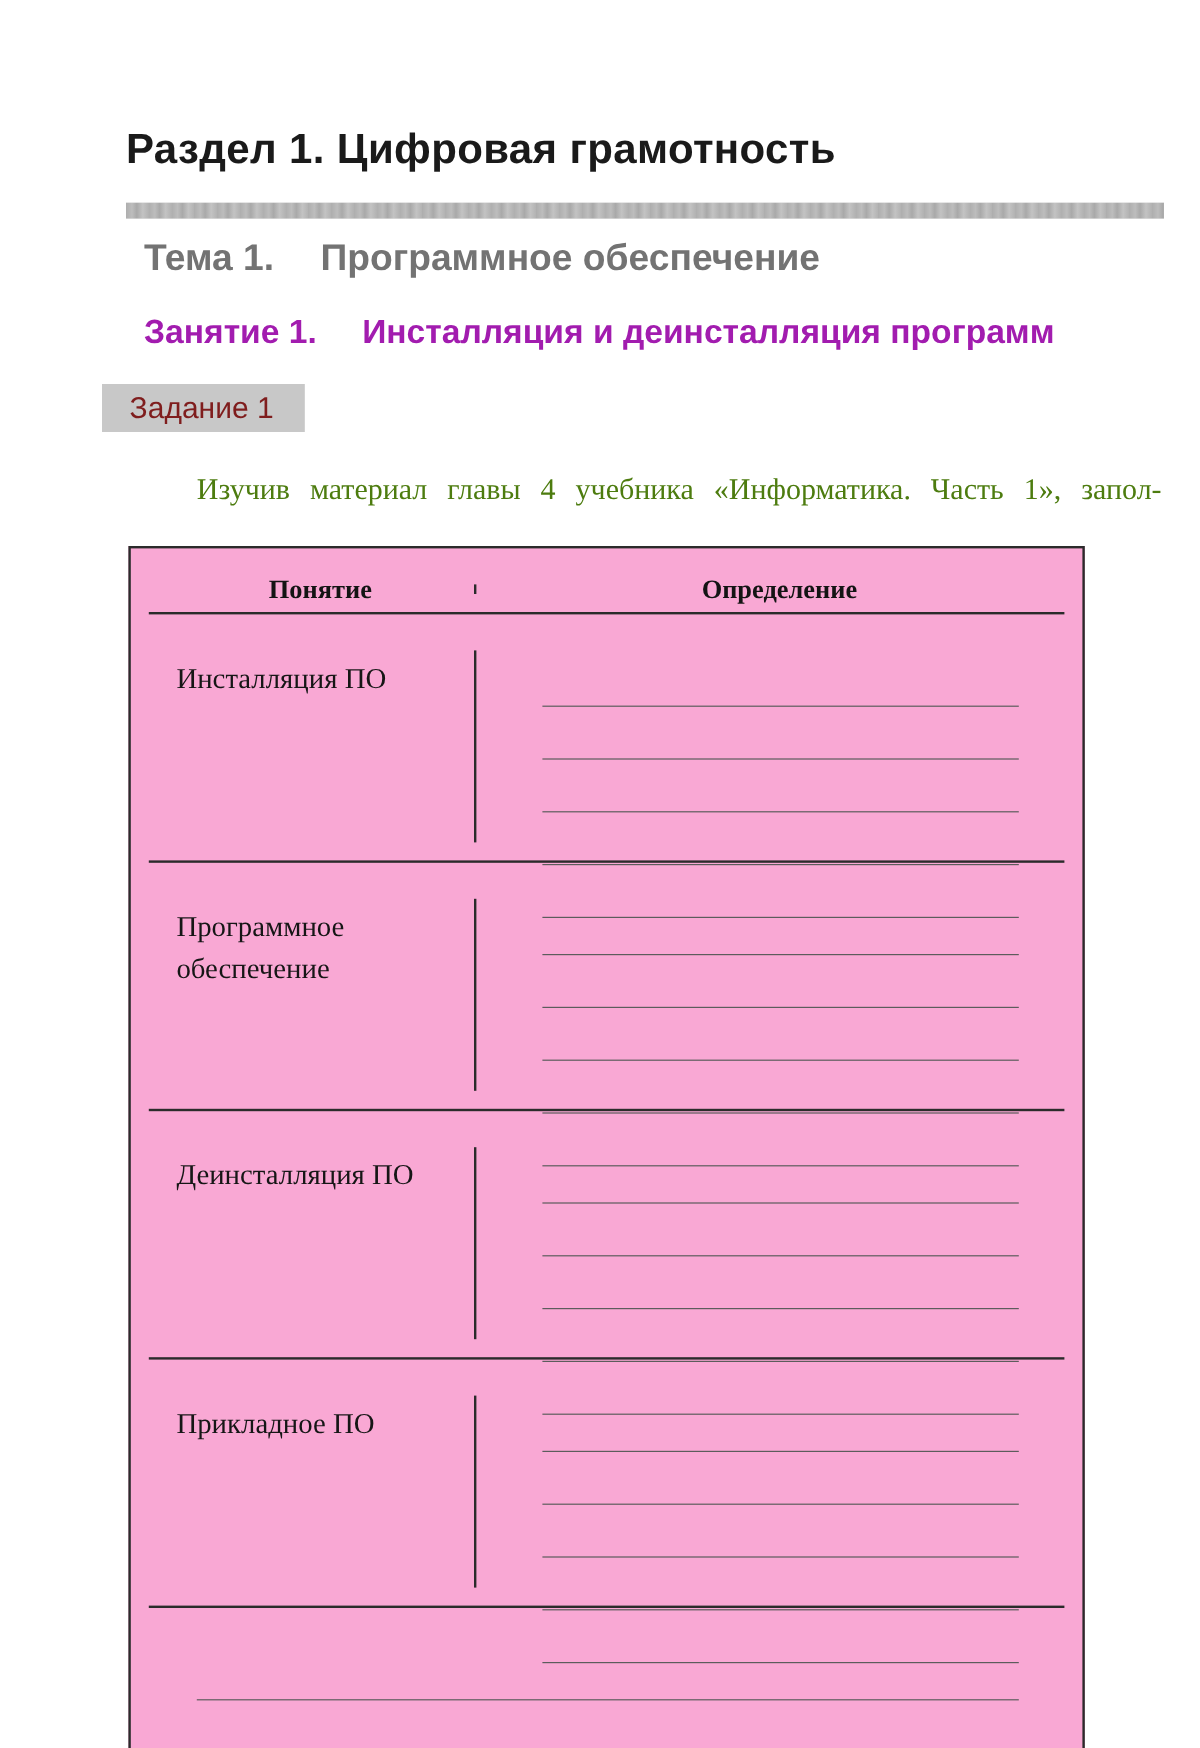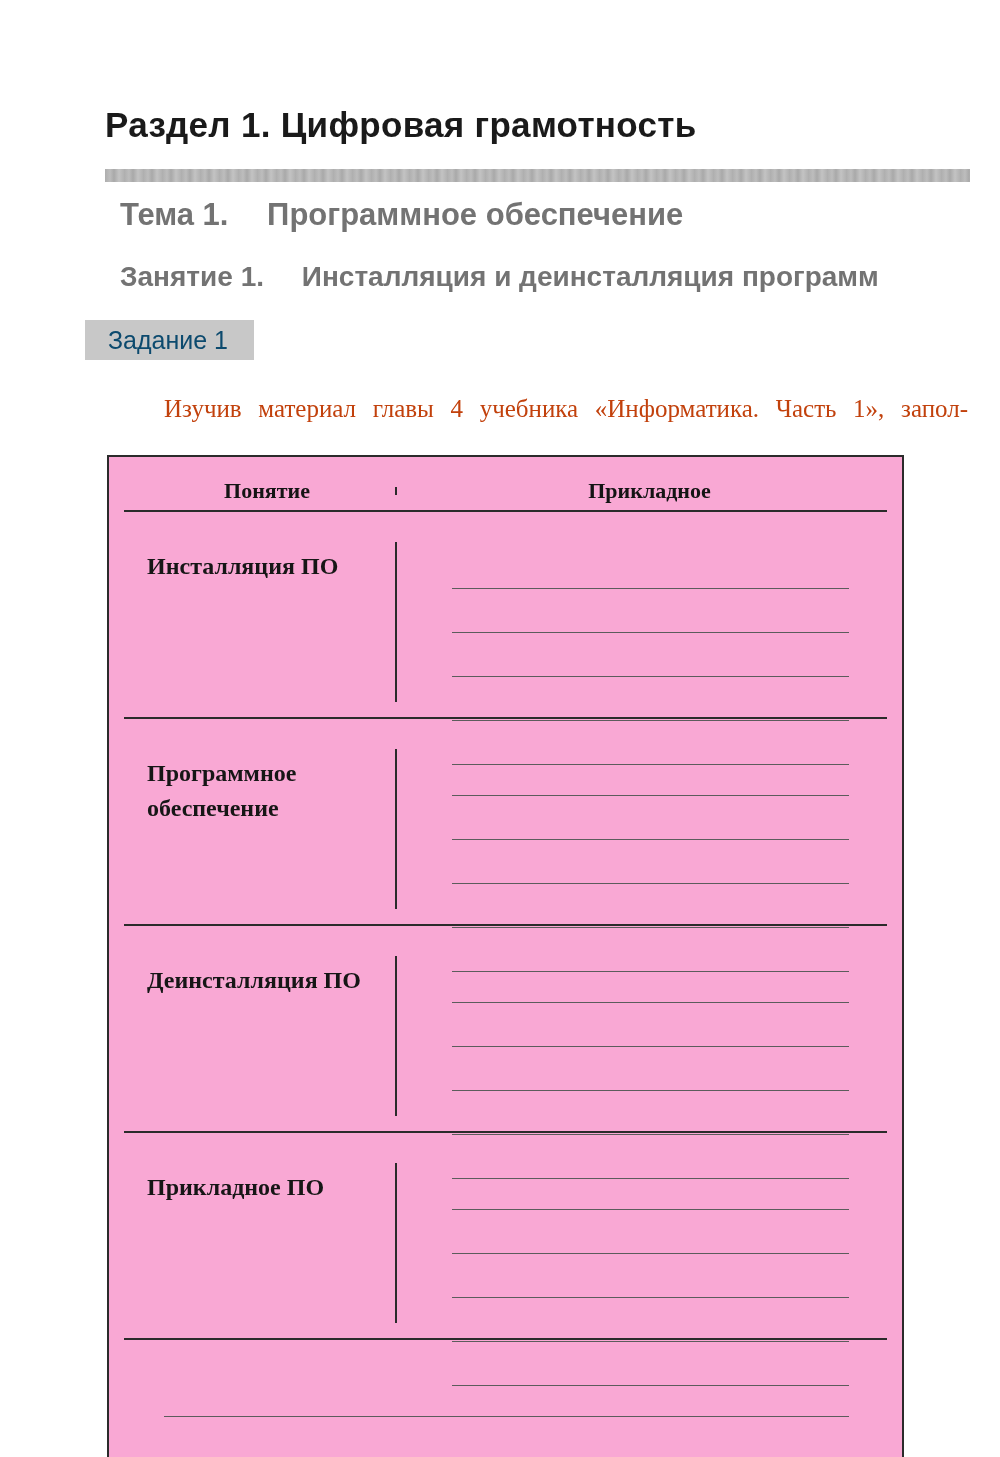--- a/index.html
+++ b/index.html
@@ -41,45 +41,45 @@
     font-family: "Liberation Sans", sans-serif;
     font-size: 31px;
     color: #737373;
   }
   .theme-heading .hd-label { font-weight: bold; }
   .lesson-heading {
     position: absolute;
     left: 60px; top: 216px;
     font-family: "Liberation Sans", sans-serif;
     font-size: 28px;
-    color: #737373;
+    color: #a21caf;
   }
   .lesson-heading .hd-label { font-weight: bold; }
 
   
   .task-badge {
     position: absolute;
     left: 40px; top: 275px;
     height: 40px;
     padding: 0 26px 0 23px;
     background: #c8c8c8;
     font-family: "Liberation Sans", sans-serif;
     font-size: 25px;
     line-height: 40px;
-    color: #0c4a6e;
+    color: #7f1d1d;
   }
 
   
   .instruction {
     position: absolute;
     left: 62px; top: 330px;
     width: 876px;
     font-size: 25px;
     line-height: 37px;
-    color: #c2410c;
+    color: #4d7c0f;
   }
   .instruction .iline1 {
     padding-left: 0;
     text-indent: 42px;
     text-align: justify;
     text-align-last: justify;
     white-space: nowrap;
   }
   .instruction .iline2 { text-indent: 0; }
 
@@ -116,21 +116,20 @@
     border-bottom: 2px solid #2b2b2b;
   }
   .trow:last-child { height: 190px; border-bottom: none; }
   .td.concept-cell {
     width: 258px;
     border-right: 2px solid #2b2b2b;
     padding: 7px 4px 0 8px;
     font-size: 24px;
     line-height: 35px;
     color: #161616;
-    font-weight: bold;
   }
   .td.def-cell {
     flex: 1;
     padding: 3px 8px 0 10px;
   }
   .wline {
     height: 29px;
     border-bottom: 1px solid #5c5c5c;
   }
 </style>
@@ -156,21 +155,21 @@
   <div class="task-badge">Задание 1</div>
 
   <div class="instruction">
     <div class="iline1">Изучив материал главы 4 учебника «Информатика. Часть 1», запол-</div>
   </div>
 
   <div class="concept-table">
 
     <div class="thead">
       <div class="th concept-col">Понятие</div>
-      <div class="th def-col">Прикладное</div>
+      <div class="th def-col">Определение</div>
     </div>
 
     <div class="trow">
       <div class="td concept-cell">Инсталляция ПО</div>
       <div class="td def-cell">
           <div class="wline"></div>
           <div class="wline"></div>
           <div class="wline"></div>
           <div class="wline"></div>
           <div class="wline"></div>

